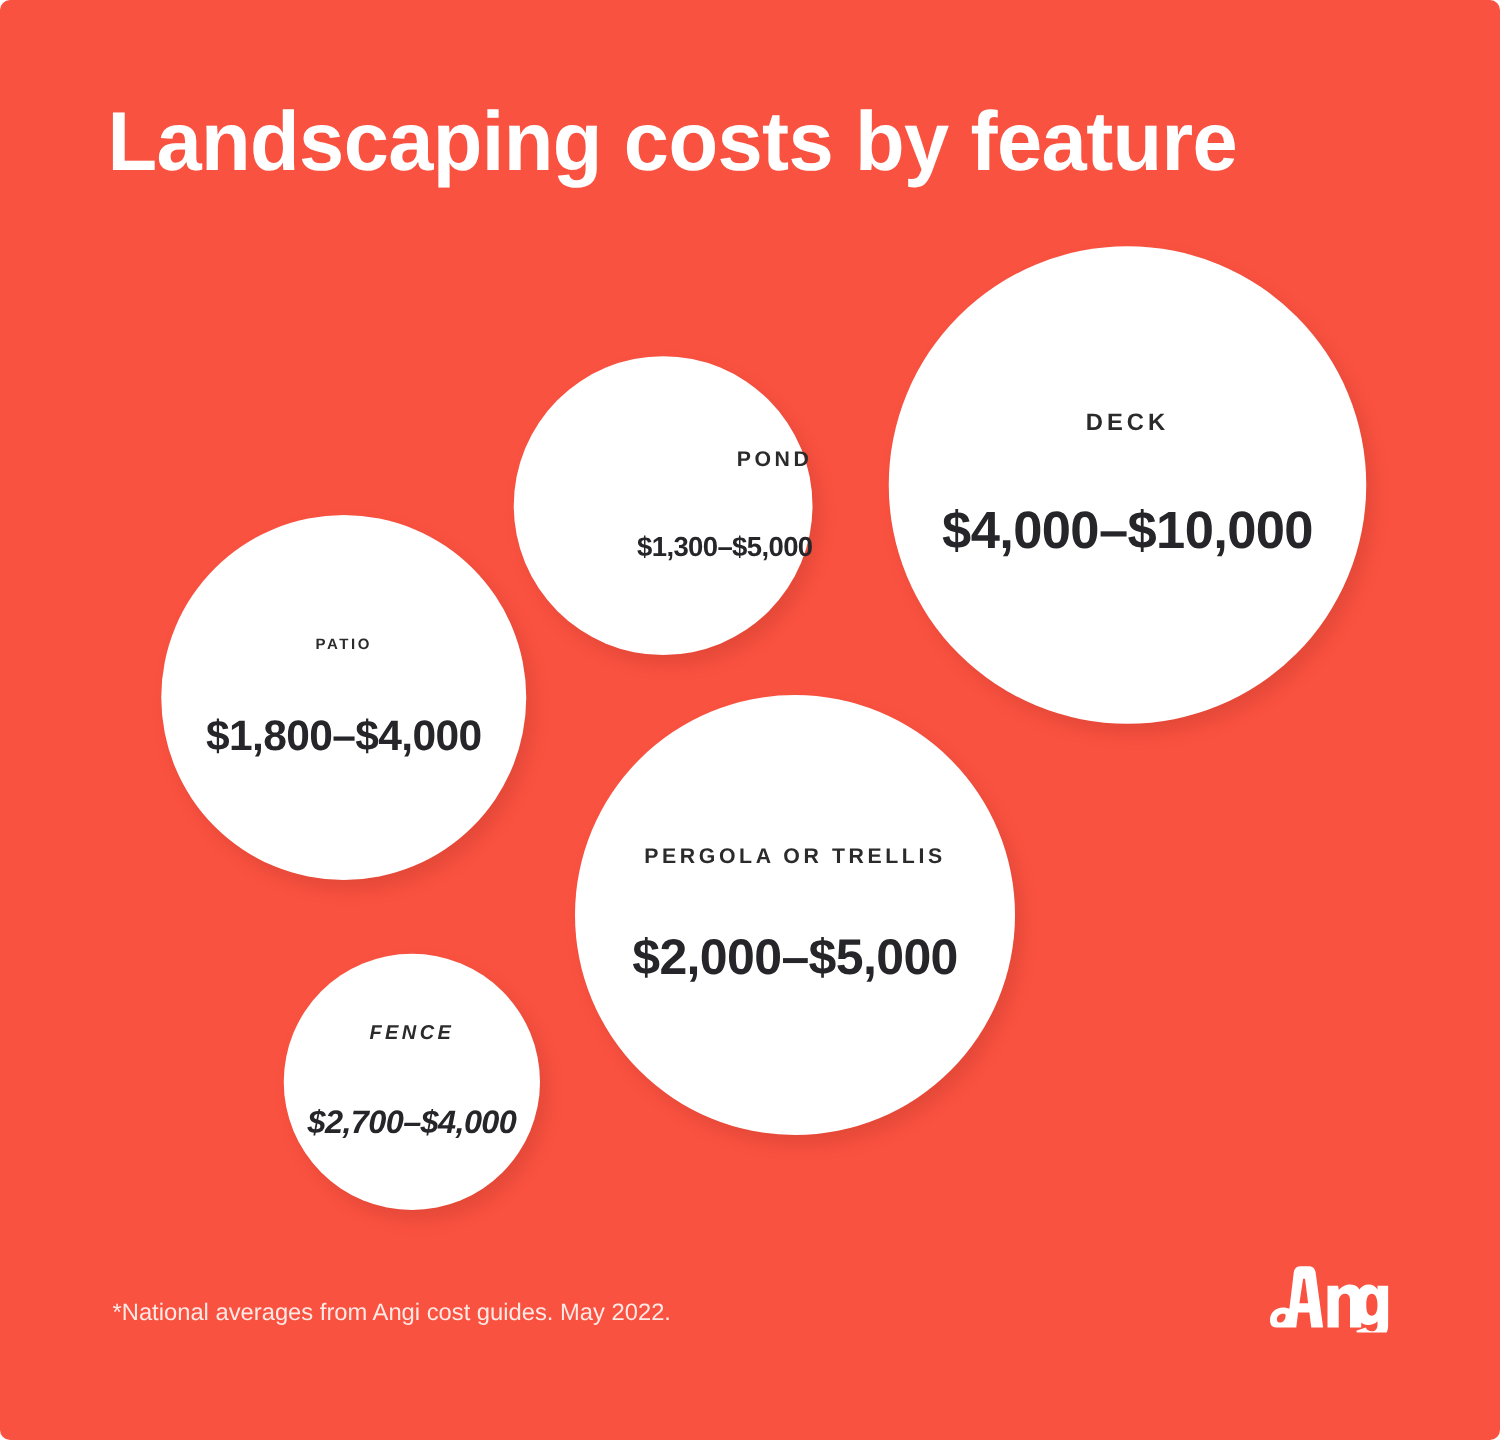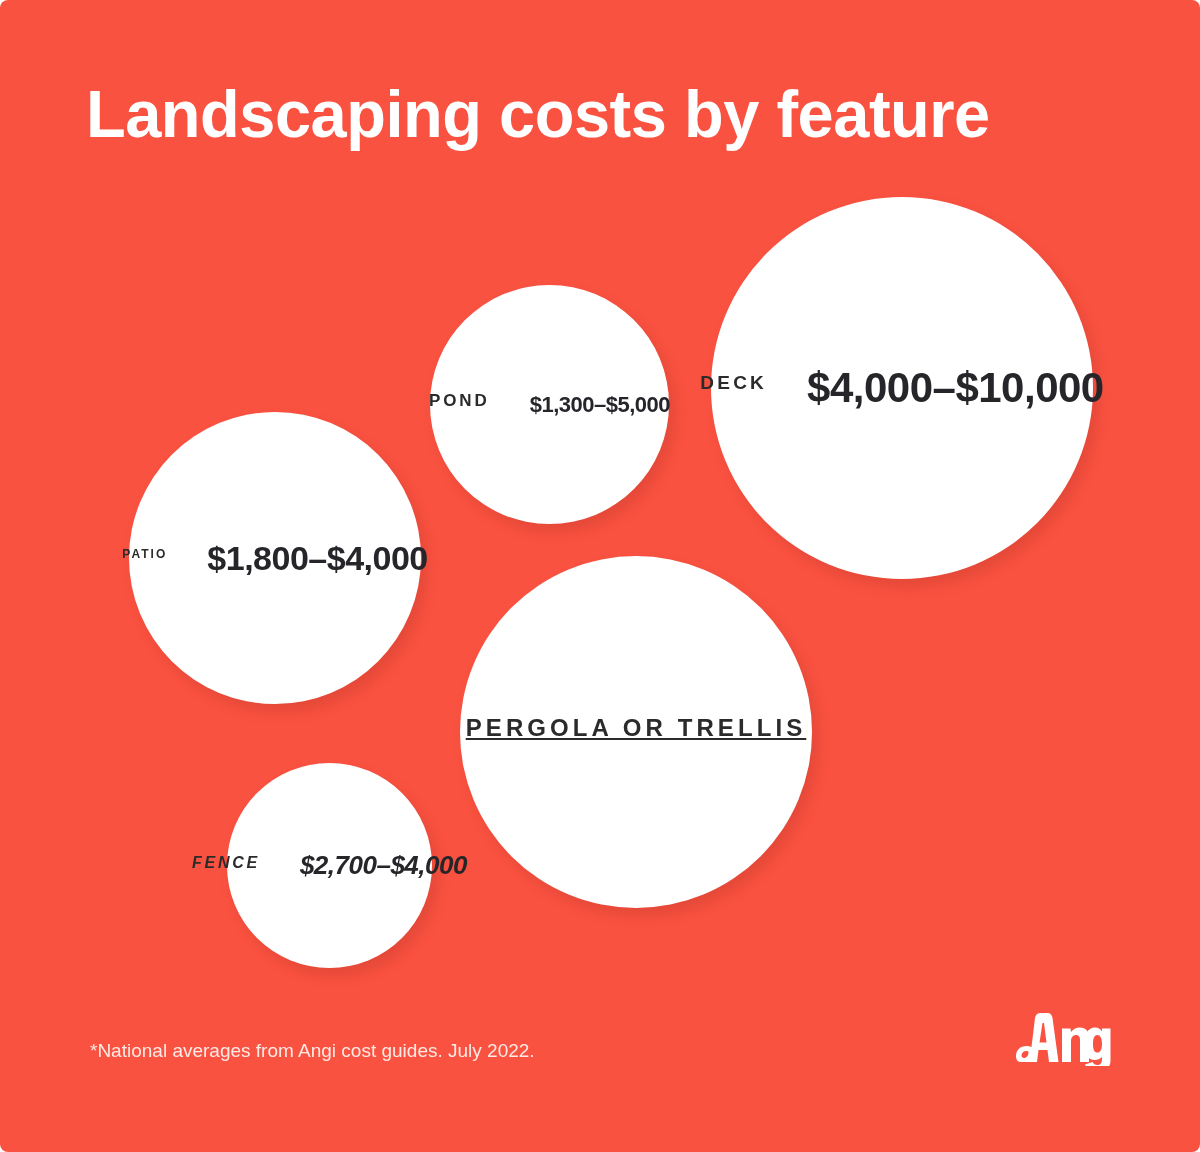--- a/index.html
+++ b/index.html
@@ -41,21 +41,21 @@
     transform-origin: left top;
   }
 
   
   .bubble {
     position: absolute;
     border-radius: 50%;
     background: #ffffff;
     box-shadow: 6px 8px 14px rgba(120, 25, 15, 0.16);
     display: flex;
-    flex-direction: row;
+    flex-direction: column;
     align-items: center;
     justify-content: center;
     text-align: center;
     box-sizing: border-box;
     gap: 40px;
   }
   .bubble-label {
     color: #2B2B2B;
     font-weight: bold;
     text-transform: uppercase;
@@ -73,38 +73,39 @@
 
   
   #bubble-deck {
     left: 711px; top: 197px; width: 382px; height: 382px;
     z-index: 5;
   }
   #bubble-deck .bubble-label { font-size: 19px; margin-bottom: 10px; }
   #bubble-deck .bubble-value { font-size: 42px; }
 
   #bubble-pond {
-    left: 430px; top: 285px; width: 239px; height: 239px;
+    left: 411px; top: 285px; width: 239px; height: 239px;
     z-index: 4;
+    align-items: flex-end;
   }
   #bubble-pond .bubble-label { font-size: 17px; margin-bottom: 7px; }
   #bubble-pond .bubble-value { font-size: 22px; }
 
   #bubble-patio {
     left: 129px; top: 412px; width: 292px; height: 292px;
     z-index: 3;
   }
   #bubble-patio .bubble-label { font-size: 12px; margin-bottom: 8px; }
   #bubble-patio .bubble-value { font-size: 34px; }
 
   #bubble-pergola {
     left: 460px; top: 556px; width: 352px; height: 352px;
     z-index: 6;
   }
-  #bubble-pergola .bubble-label { font-size: 24px; margin-bottom: 9px; text-decoration: underline; }
+  #bubble-pergola .bubble-label { font-size: 17px; margin-bottom: 9px; }
   #bubble-pergola .bubble-value { font-size: 40px; }
 
   #bubble-fence {
     left: 227px; top: 763px; width: 205px; height: 205px;
     z-index: 2;
     font-style: italic;
   }
   #bubble-fence .bubble-label { font-size: 16px; margin-bottom: 6px; }
   #bubble-fence .bubble-value { font-size: 26px; }
 
@@ -147,28 +148,29 @@
     <div class="bubble-value">$1,300–$5,000</div>
   </div>
 
   <div class="bubble" id="bubble-patio">
     <div class="bubble-label">PATIO</div>
     <div class="bubble-value">$1,800–$4,000</div>
   </div>
 
   <div class="bubble" id="bubble-pergola">
     <div class="bubble-label">PERGOLA OR TRELLIS</div>
+    <div class="bubble-value">$2,000–$5,000</div>
   </div>
 
   <div class="bubble" id="bubble-fence">
     <div class="bubble-label">FENCE</div>
     <div class="bubble-value">$2,700–$4,000</div>
   </div>
 
-  <p id="footnote">*National averages from Angi cost guides. July 2022.</p>
+  <p id="footnote">*National averages from Angi cost guides. May 2022.</p>
 
   <div id="angi-logo">
     <svg viewBox="0 0 192 108" xmlns="http://www.w3.org/2000/svg" aria-hidden="true">
       <g fill="#ffffff">
 
         <path d="M10 100 C2 100 0 94 0 88 C0 76 9 68 21 68 C25 68 28 69 31 70 L38 12 C39 5 43 2 50 2 L62 2 C69 2 72 6 73 12 L85 100 L66 100 L63 76 L45 76 L42 100 Z
                  M47 61 L61 61 L56 22 L53 22 Z
                  M21 78 C15 78 11 82 11 87 C11 90 13 92 16 92 C21 92 25 87 25 81 C25 79 24 78 21 78 Z"></path>
 
         <path d="M92 100 L92 33 L109 33 L110 40 C114 35 120 31 128 31 C139 31 146 38 146 51 L146 100 L128 100 L128 55 C128 49 125 46 120 46 C115 46 110 50 110 58 L110 100 Z"></path>

